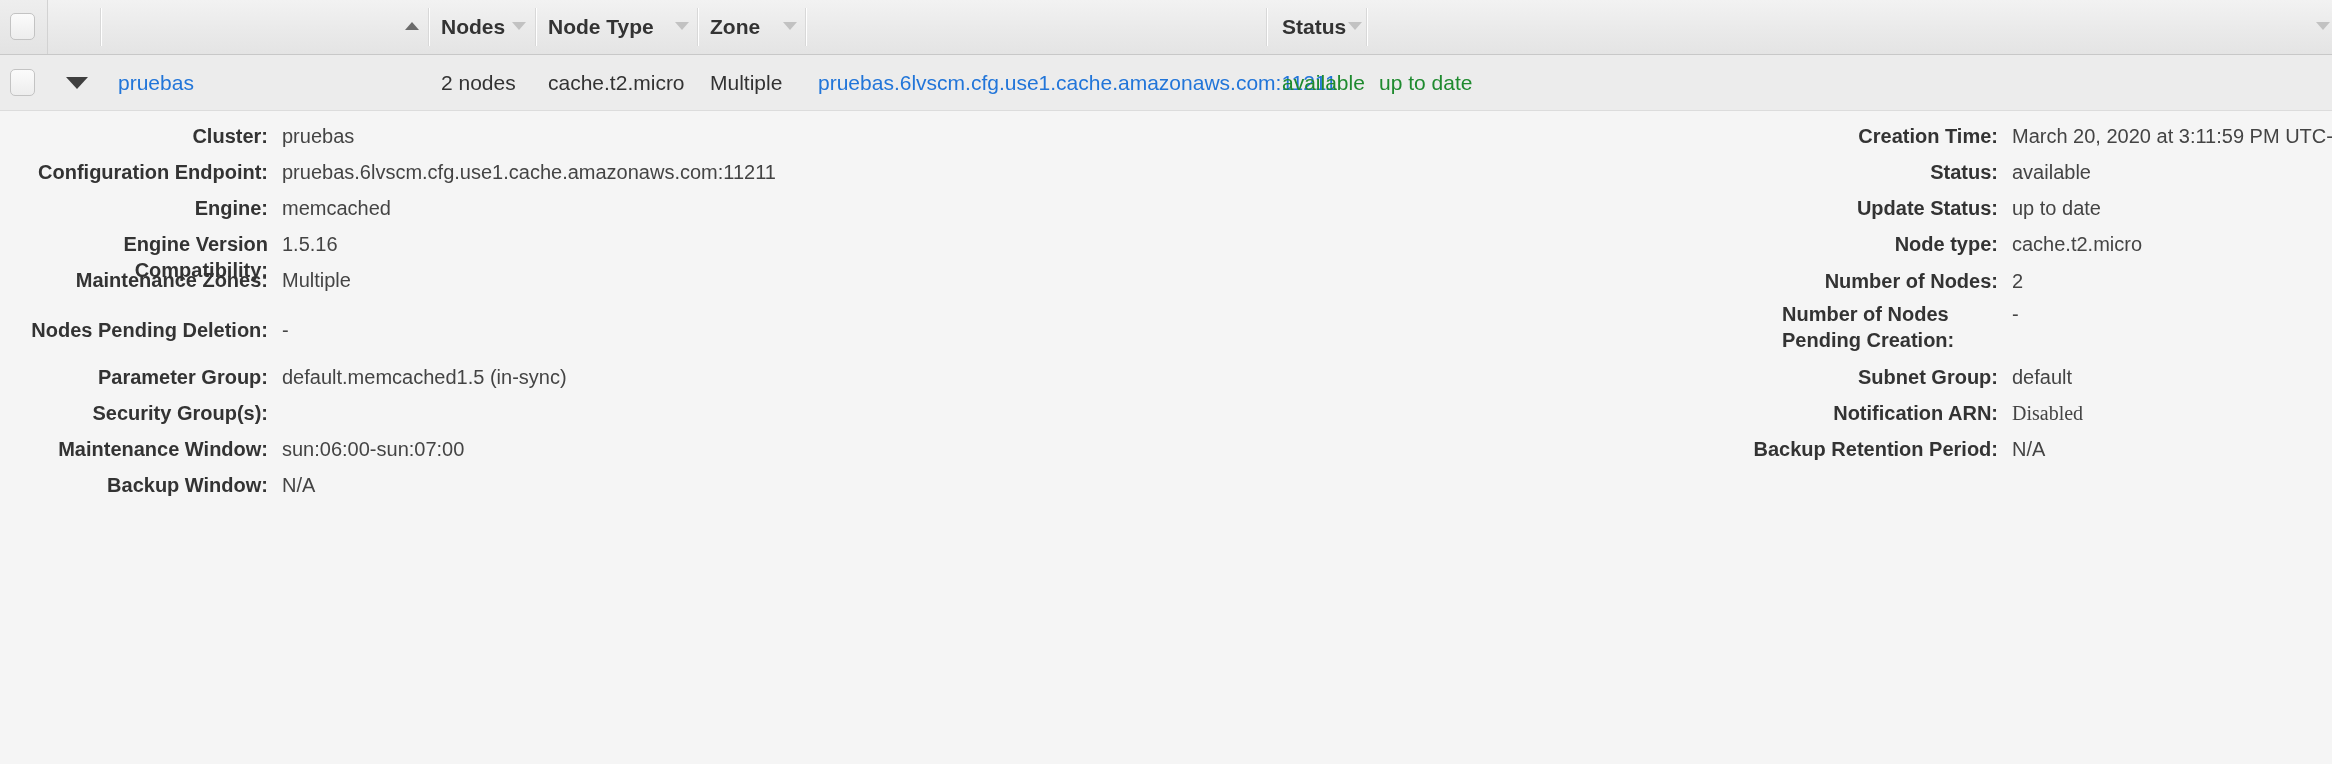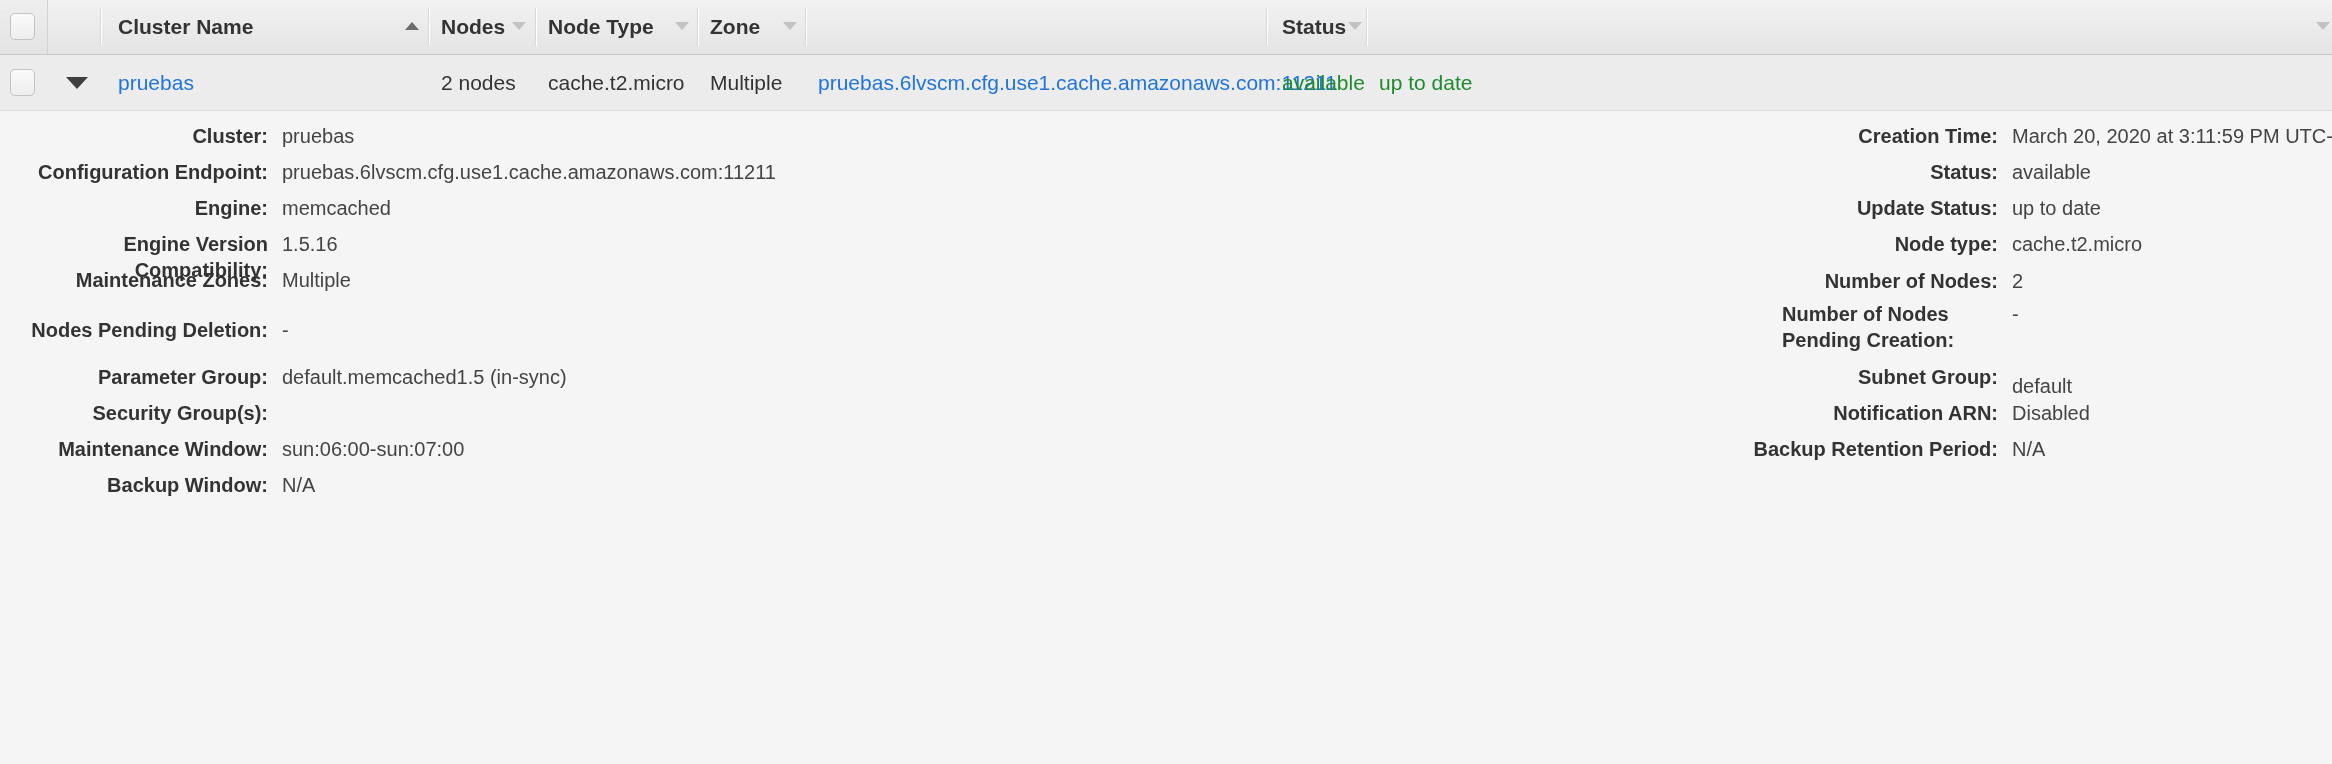--- a/index.html
+++ b/index.html
@@ -172,23 +172,20 @@
 <body>
 
 <div class="table-header">
 
   <div class="hdr-checkbox-cell">
     <div class="checkbox"></div>
   </div>
 
   <div class="hdr-sep" style="left:100px;"></div>
 
-  <div class="hdr-cell" style="left:118px;">
-    <span>Cluster Name</span>
-  </div>
   <div class="sort-arrow asc" style="left:405px;"></div>
   <div class="hdr-sep" style="left:428px;"></div>
 
   <div class="hdr-cell" style="left:441px;justify-content:center;">
     <span>Nodes</span>
   </div>
   <div class="sort-arrow desc" style="left:512px;"></div>
   <div class="hdr-sep" style="left:535px;"></div>
 
   <div class="hdr-cell" style="left:548px;">
@@ -333,26 +330,26 @@
       <span class="detail-value" style="top:157px; left:952px;">2</span>
     </div>
 
     <div class="detail-item">
       <span class="detail-label wrap" style="top:190px; left:722px; width:240px;">Number of Nodes Pending Creation:</span>
       <span class="detail-value" style="top:190px; left:952px;">-</span>
     </div>
 
     <div class="detail-item">
       <span class="detail-label" style="top:253px; left:0px; width:938px;">Subnet Group:</span>
-      <span class="detail-value" style="top:262px; left:952px;">default</span>
+      <span class="detail-value" style="top:253px; left:952px;">default</span>
     </div>
 
     <div class="detail-item">
       <span class="detail-label" style="top:289px; left:0px; width:938px;">Notification ARN:</span>
-      <span class="detail-value" style="top:289px; left:952px;">Disabled</span>
+      <span class="detail-value" style="top:289px; left:952px;font-family:Liberation Serif, serif;">Disabled</span>
     </div>
 
     <div class="detail-item">
       <span class="detail-label" style="top:325px; left:0px; width:938px;">Backup Retention Period:</span>
       <span class="detail-value" style="top:325px; left:952px;">N/A</span>
     </div>
   </div>
 </div>
 
 </body></html>

